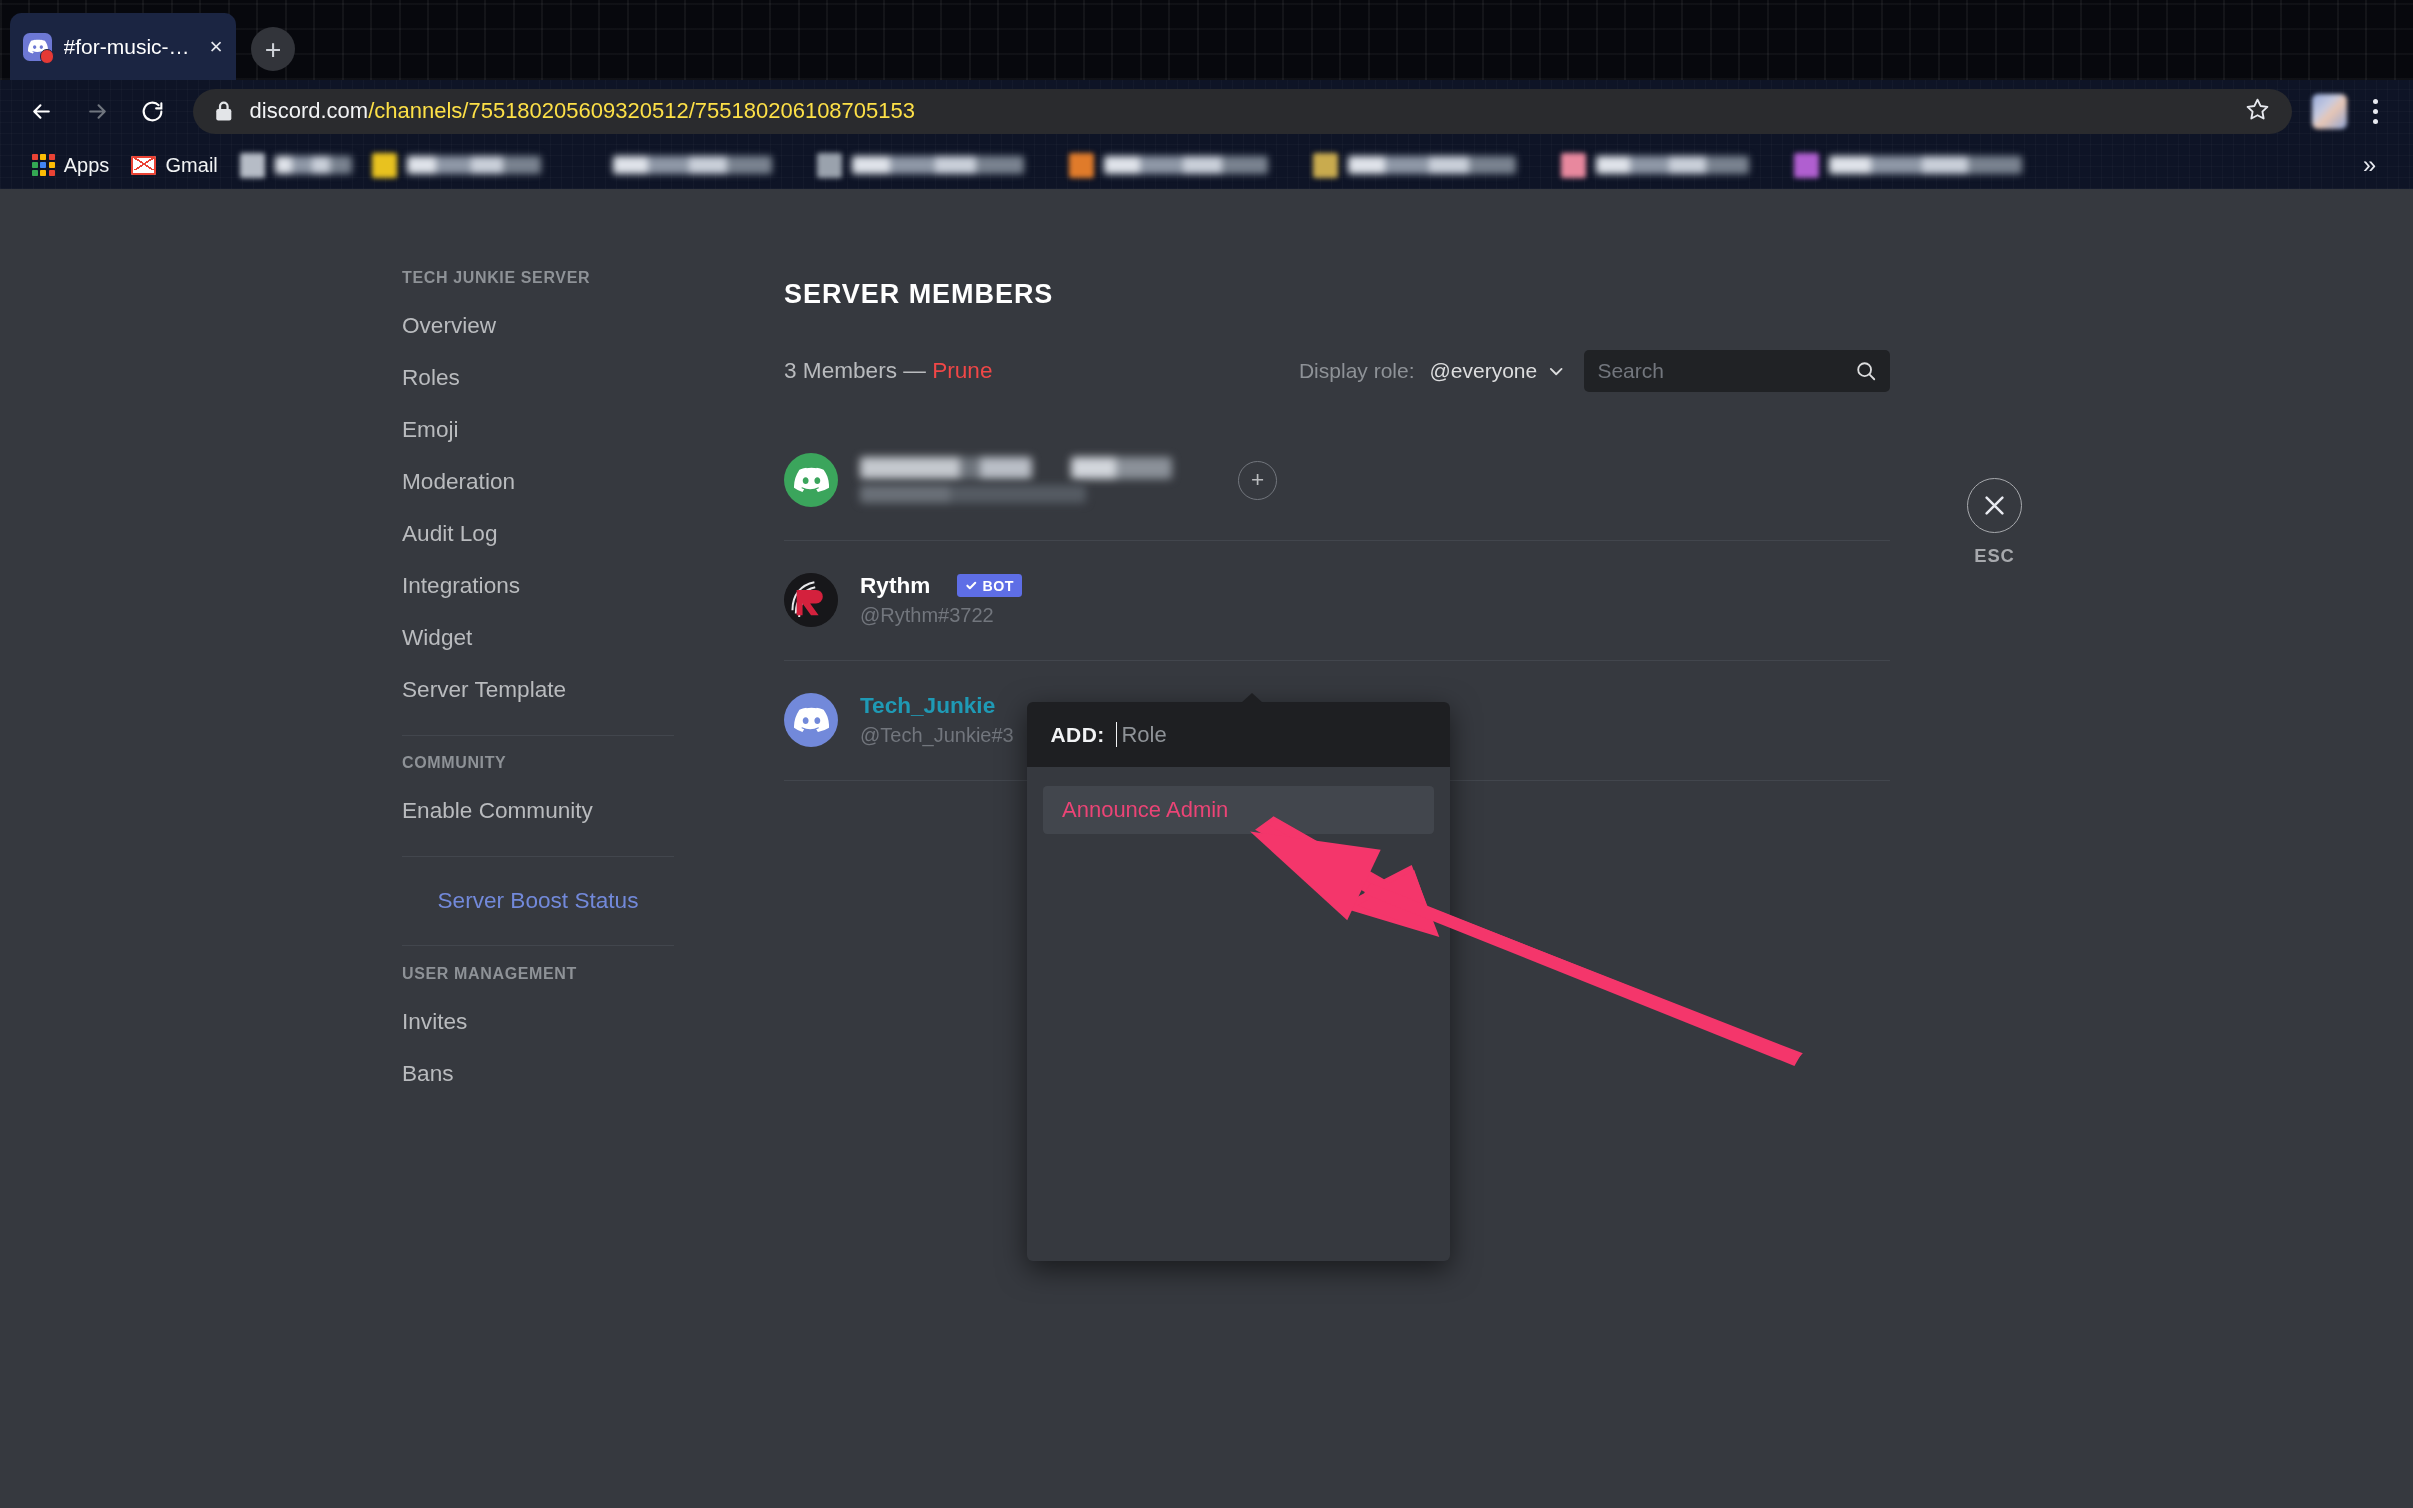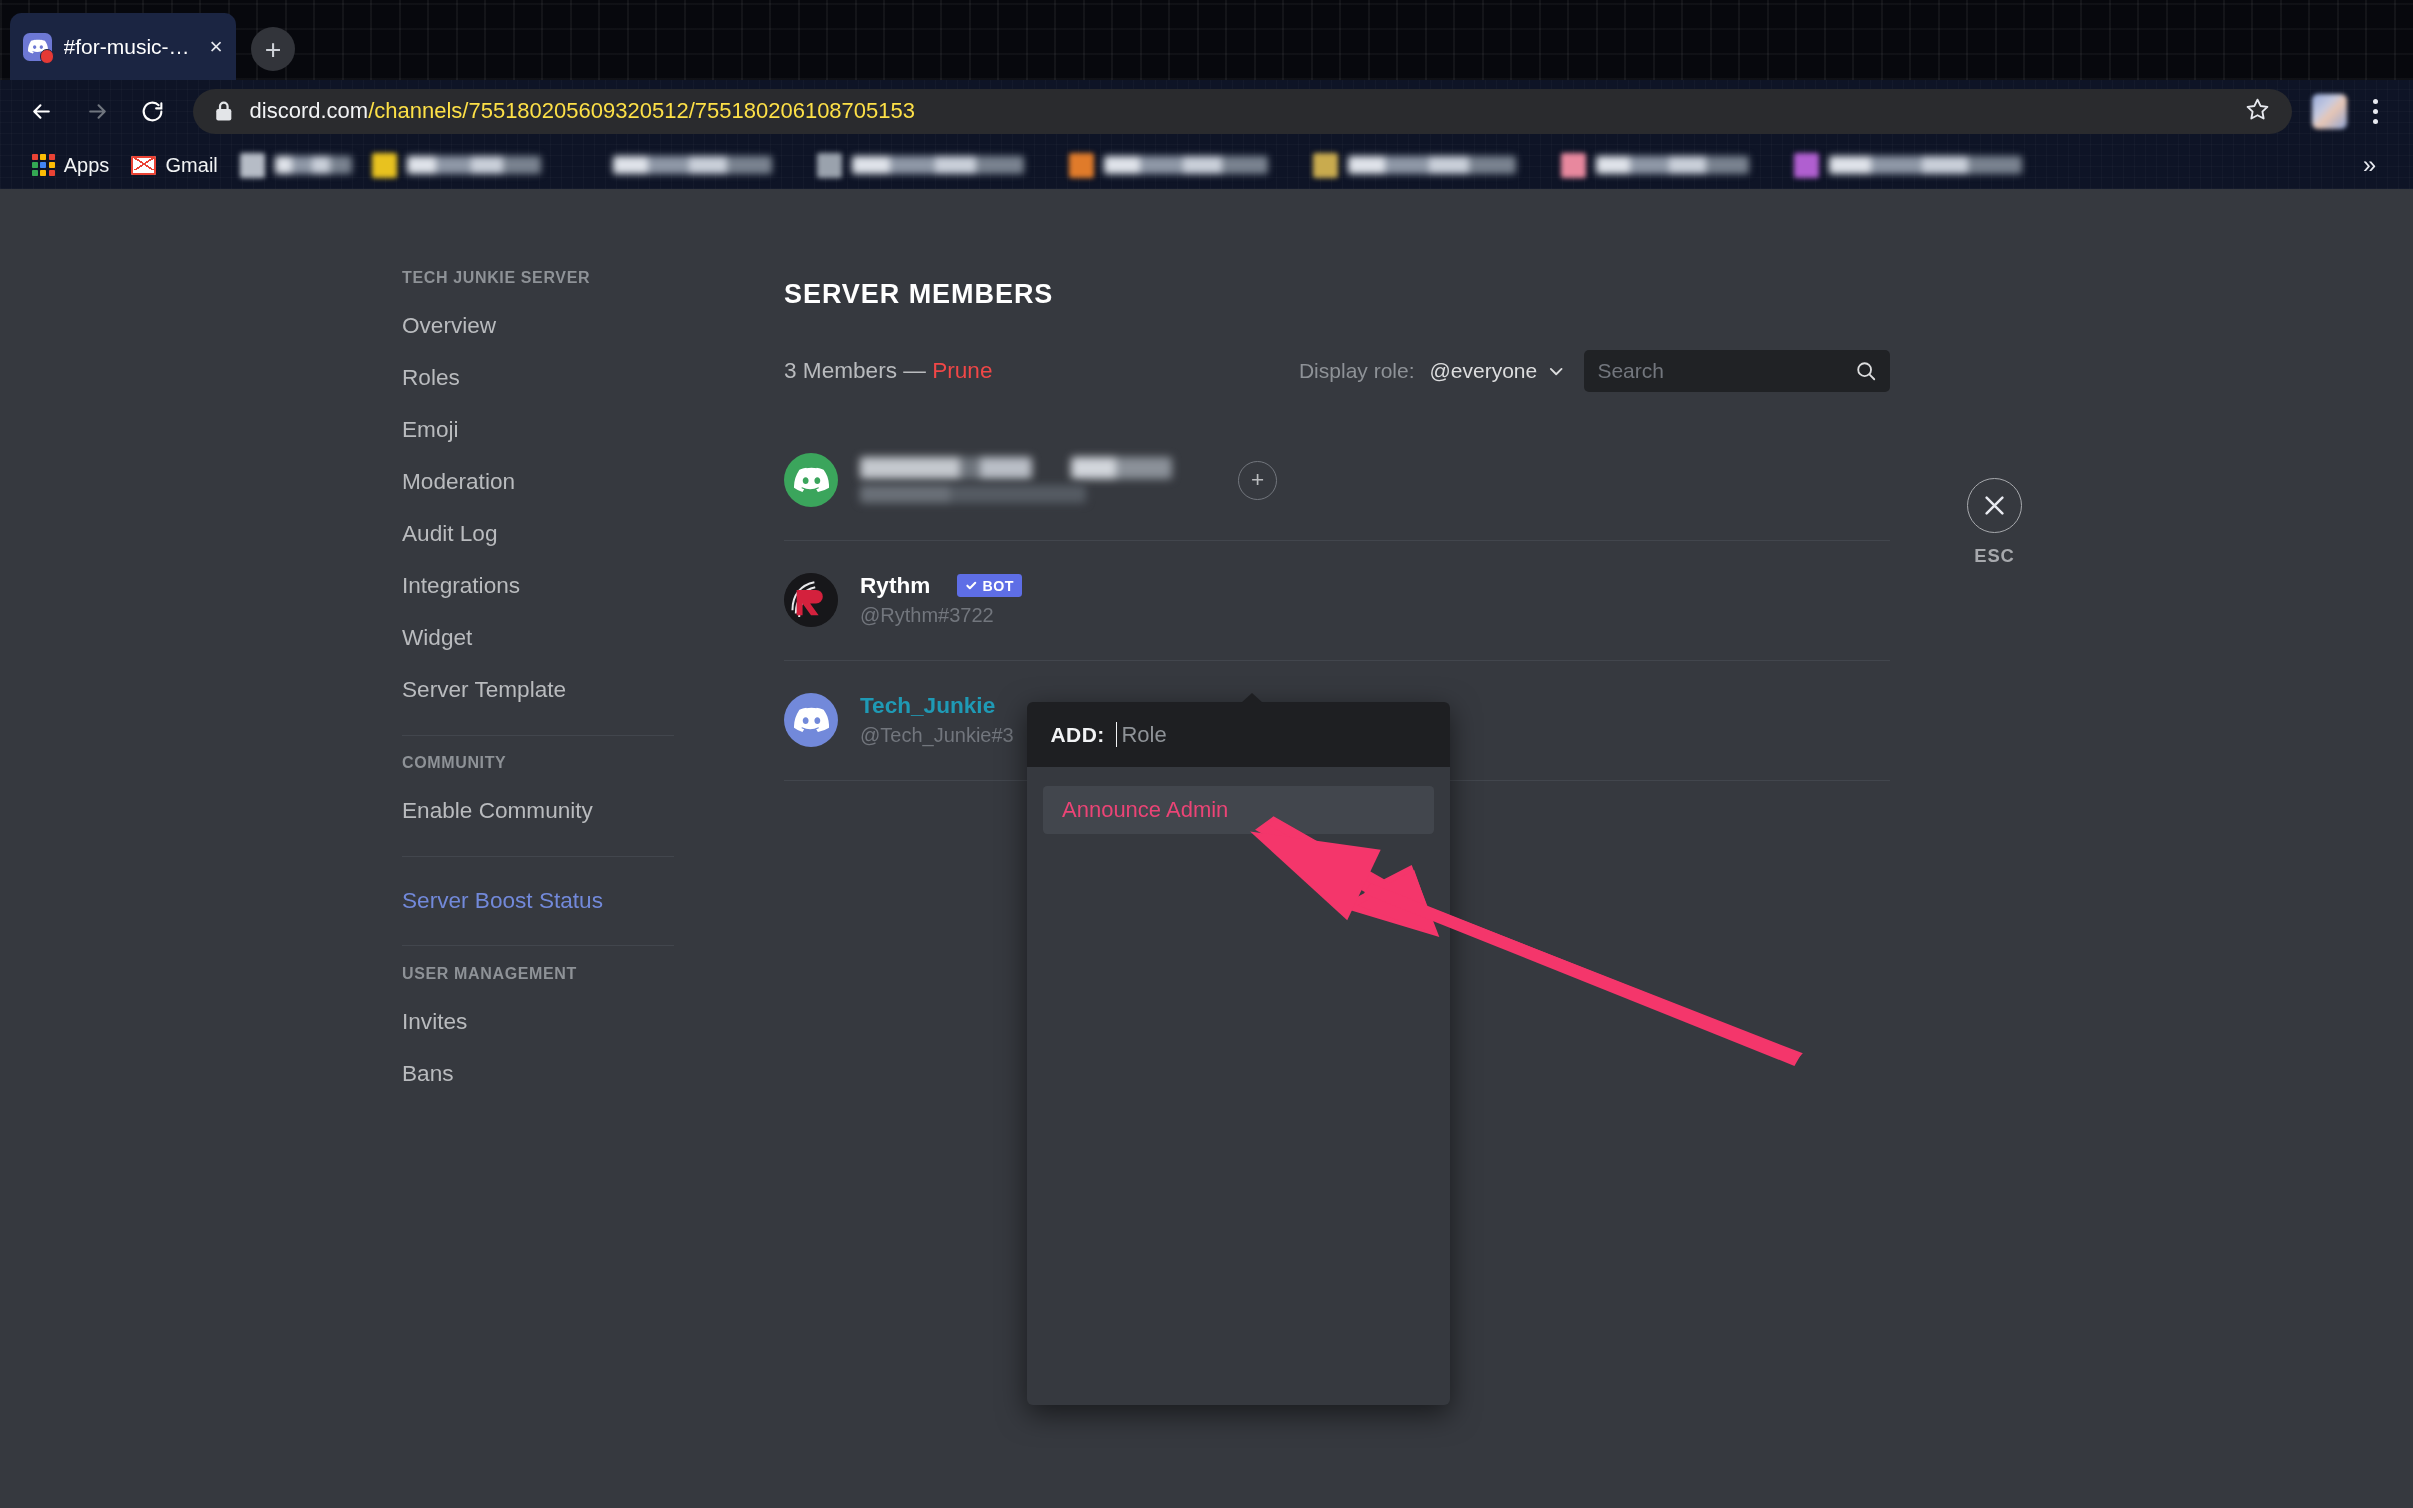--- a/index.html
+++ b/index.html
@@ -87,21 +87,21 @@
   
   .app { position:absolute; top:189px; left:0; right:0; bottom:0;
     background:#36393f; }
 
   .sidebar { position:absolute; left:385px; top:0; width:306px; }
   .side-head { color:#8e9297; font-size:16px; font-weight:bold;
     letter-spacing:.04em; padding:0 17px; margin-bottom:13.4px; }
   .side-item { height:52px; display:flex; align-items:center; padding:0 17px;
     border-radius:5.9px; color:#b9bbbe; font-size:22.6px; }
   .side-item.active { background:#42464d; color:#fff; }
-  .side-item.boost { color:#7289da; }
+  .side-item.boost { color:#7289da;justify-content:center; }
   .side-div { height:0.8px; background:#42464d; margin:18.4px 17px; }
 
   .content { position:absolute; left:784px; top:0; right:0; bottom:0; }
   .page-title { color:#fff; font-size:27px; font-weight:bold;
     letter-spacing:.035em; margin:90px 0 0 0; }
 
   .toolbar { display:flex; align-items:center; margin-top:40px;
     width:1106px; }
   .count { color:#b9bbbe; font-size:22.6px; }
   .count .prune { color:#f04747; }
@@ -136,21 +136,21 @@
     background:linear-gradient(90deg,#d2d6dc 0 45%,#8b9199 45% 100%);
     margin-left:11.7px; }
   .blur-tag { width:226px; height:18.4px; border-radius:3.4px; filter:blur(4.2px);
     background:linear-gradient(90deg,#6a7078 0 40%,#555b63 40% 100%); }
   .add-role-btn { width:39px; height:39px; border-radius:50%;
     border:1.7px solid #72767d; color:#b9bbbe; font-size:22.6px; line-height:1;
     display:flex; align-items:center; justify-content:center;
     position:absolute; left:454px; }
 
   
-  .popup { position:absolute; left:1027px; top:513px; width:423px; height:703px;
+  .popup { position:absolute; left:1027px; top:513px; width:423px; height:559px;
     background:#36393f; border-radius:5.9px; box-shadow:0 8.4px 28.5px rgba(0,0,0,.55); }
   .popup-arrow { position:absolute; left:214px; top:-9.2px; width:0; height:0;
     border-left:11px solid transparent; border-right:11px solid transparent;
     border-bottom:10px solid #1e1f22; }
   .popup-head { height:65px; background:#1e1f22; border-radius:5.9px 5.9px 0 0;
     display:flex; align-items:center; padding:0 23.5px; gap:2.5px; }
   .add-label { color:#f2f3f5; font-size:21px; font-weight:bold;
     letter-spacing:.02em; }
   .caret { width:1.7px; height:25px; background:#f2f3f5; margin:0 1.7px 0 8.4px; }
   .role-ph { color:#8e9297; font-size:22px; }

